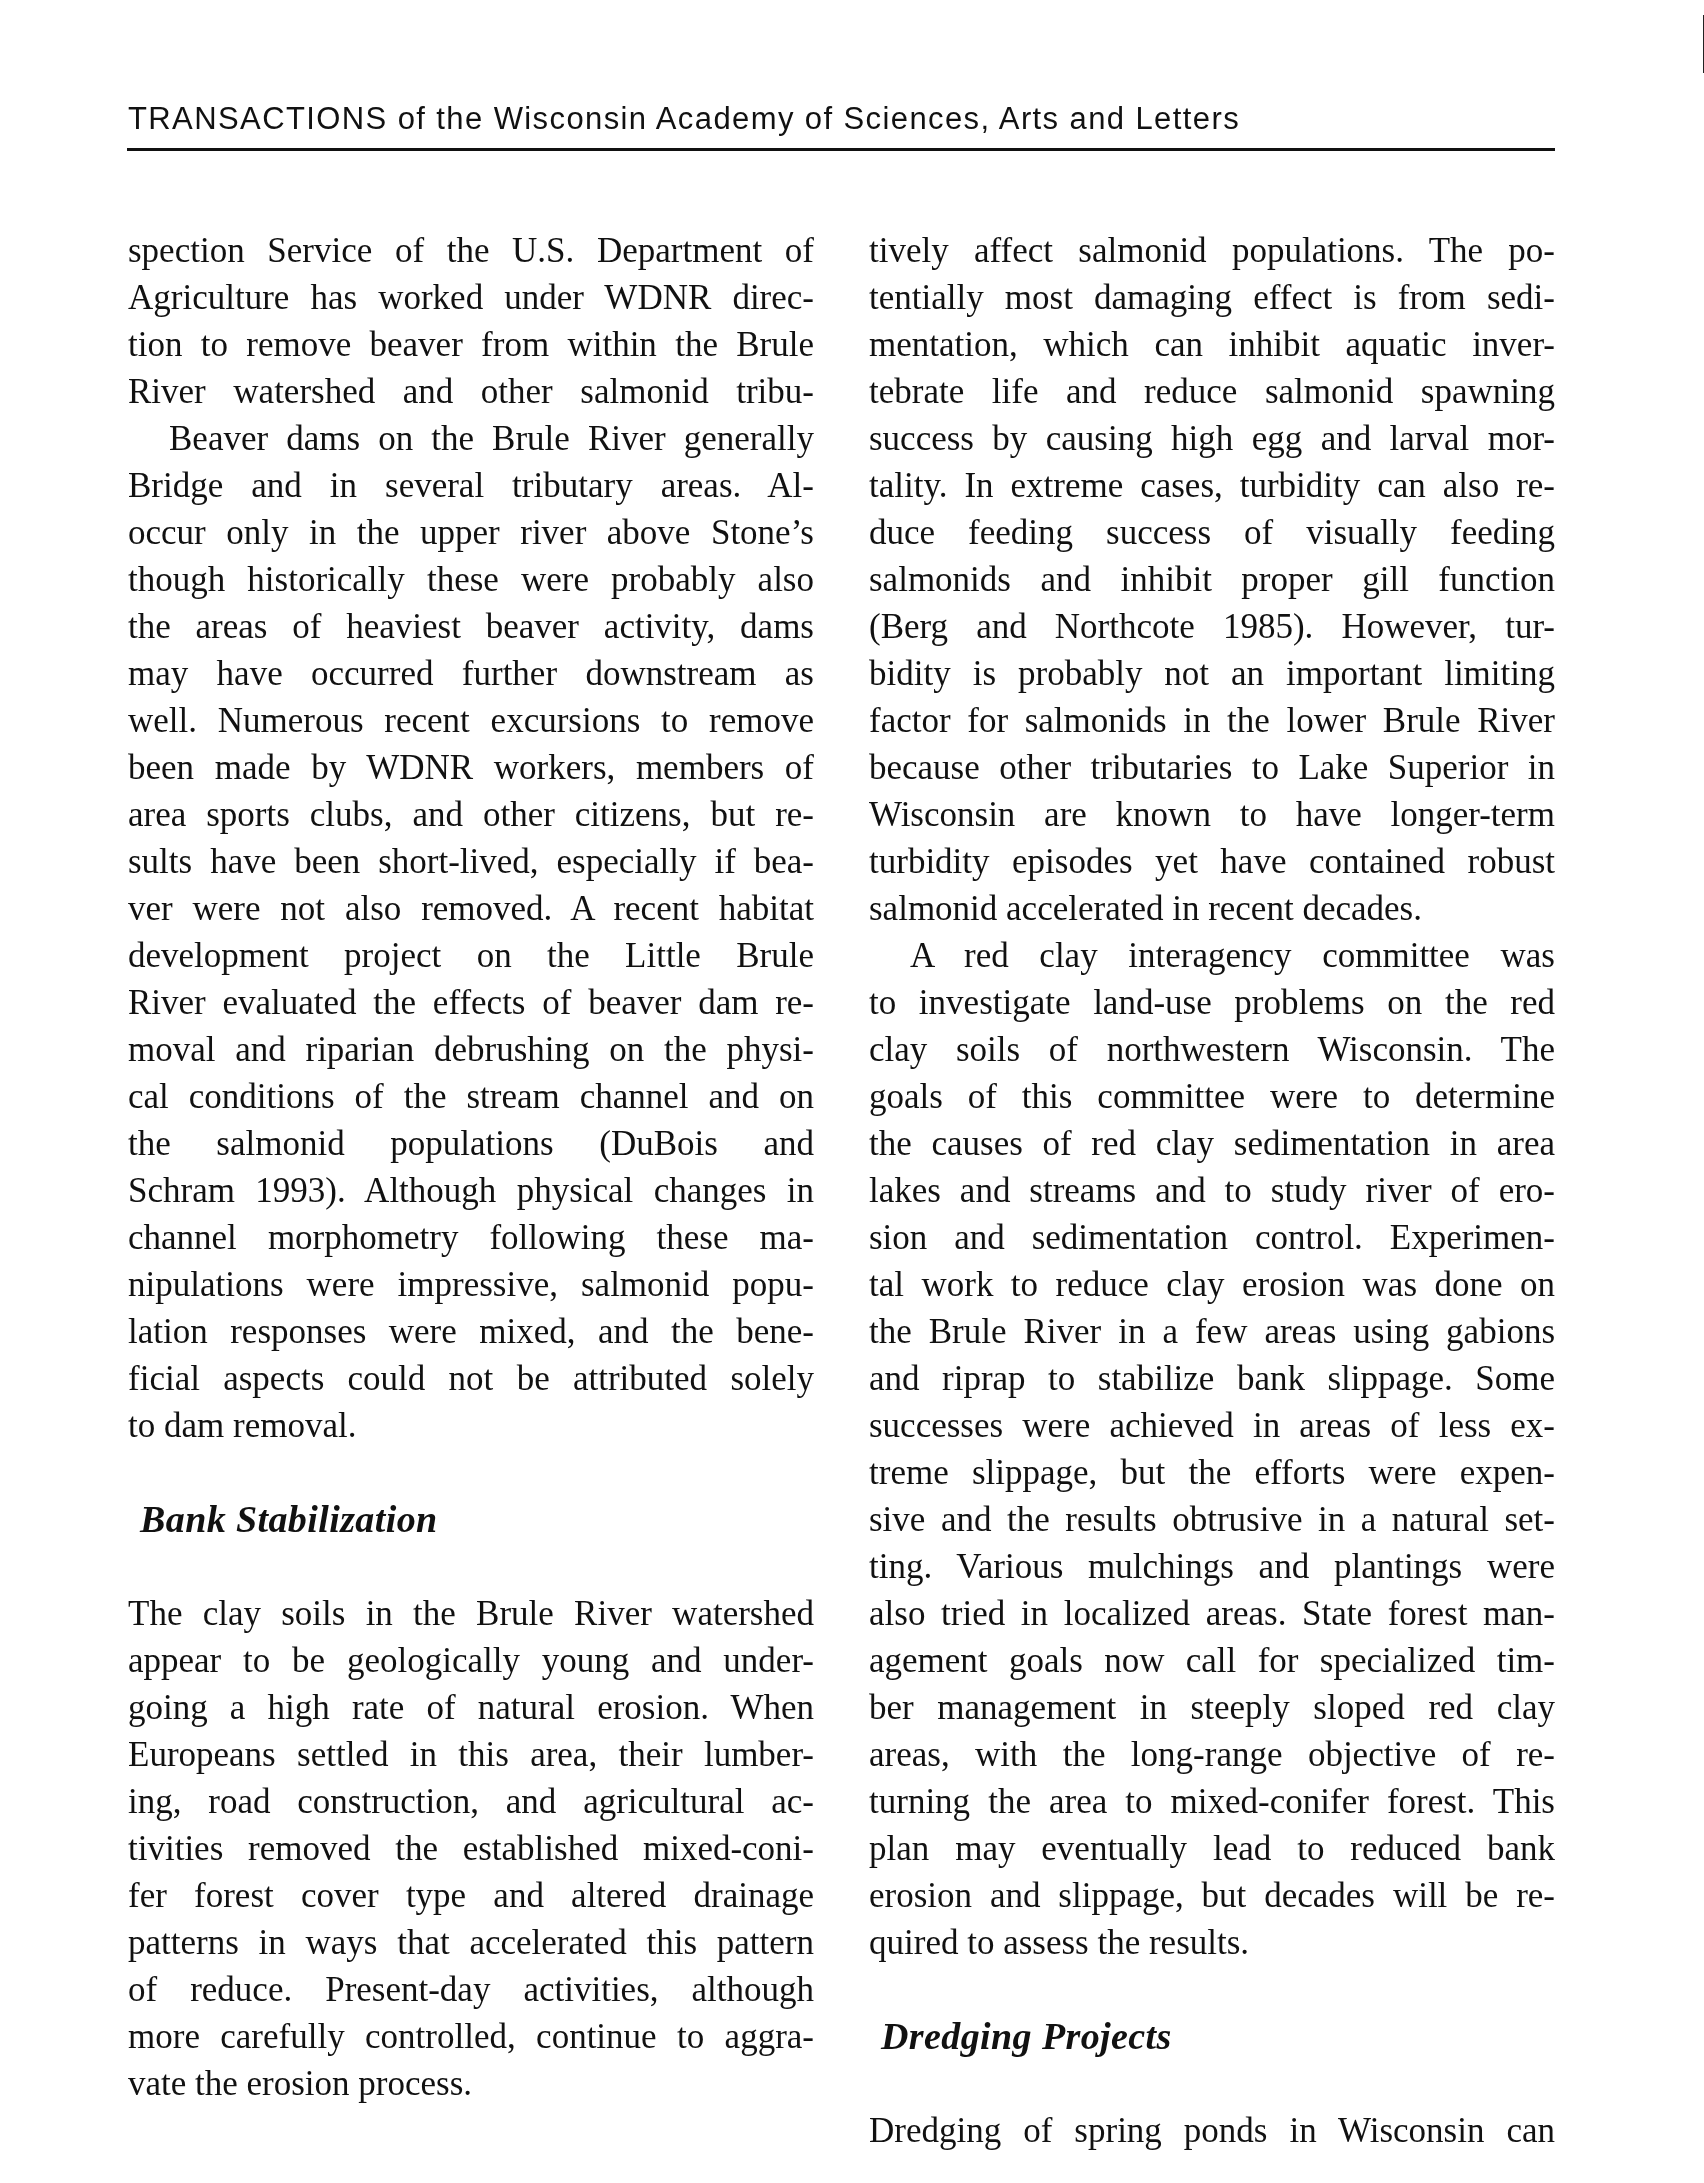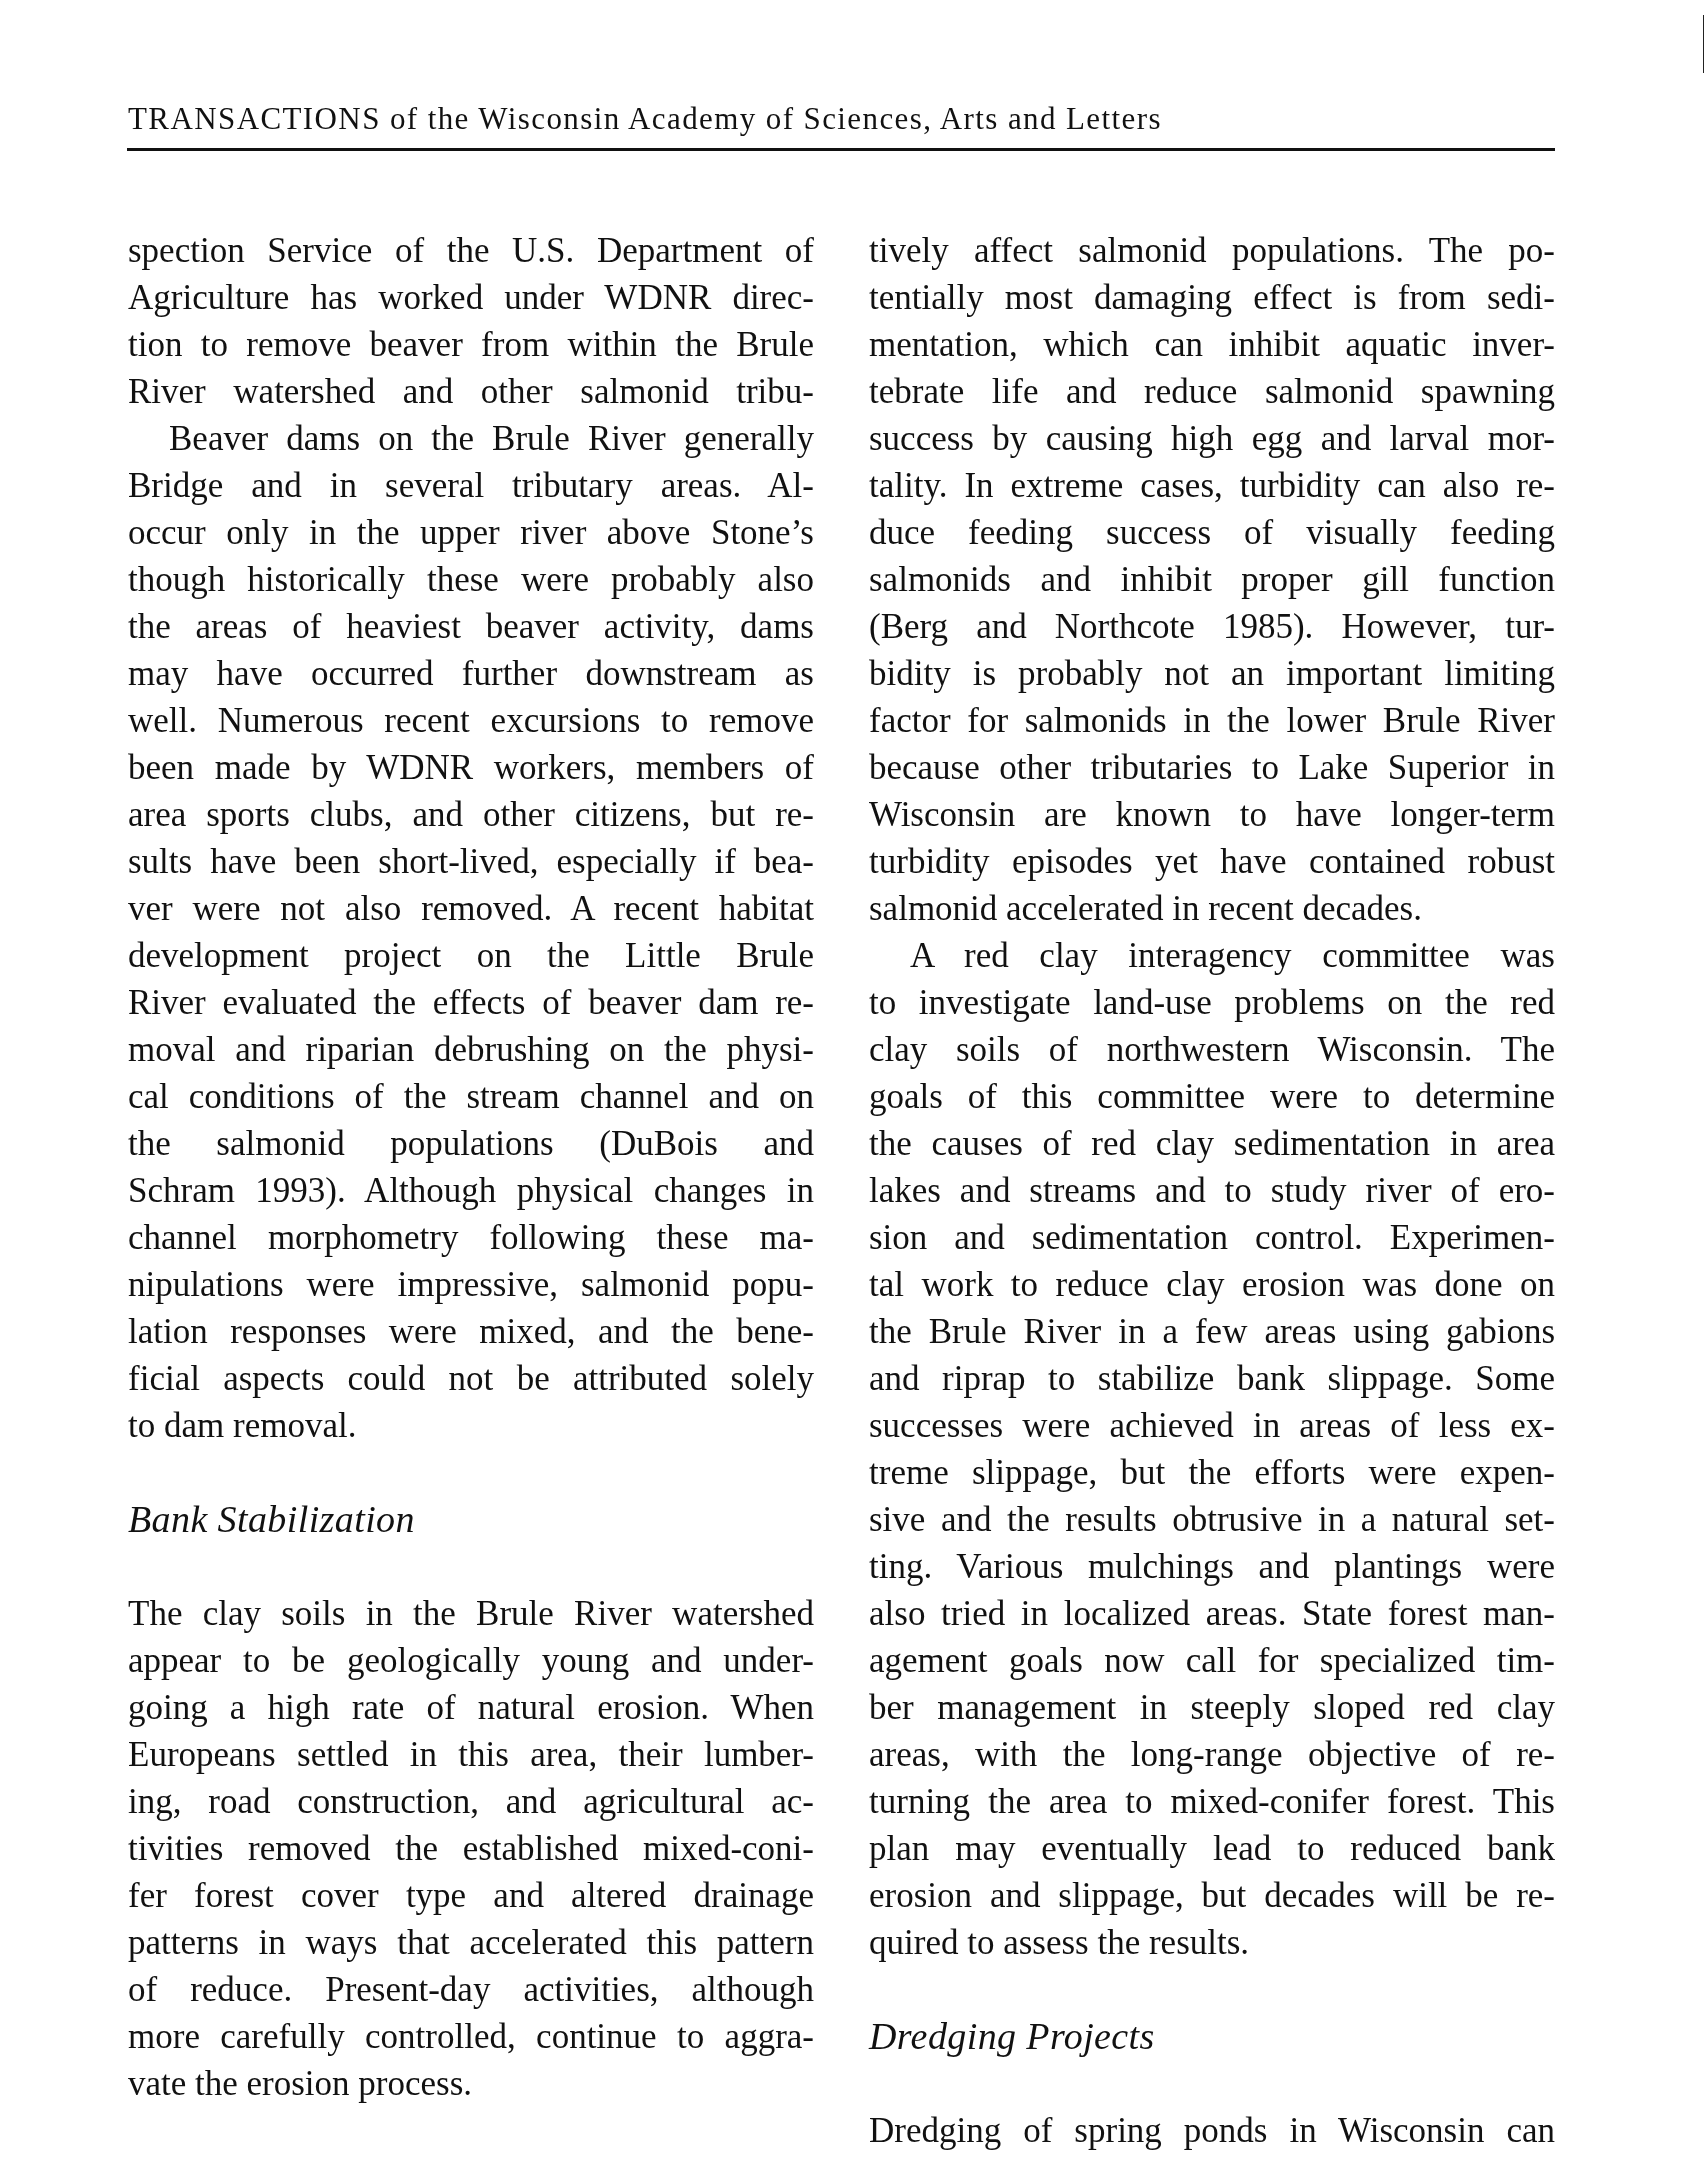--- a/index.html
+++ b/index.html
@@ -1,36 +1,36 @@
 <!DOCTYPE html>
 <html style="font-size:7px"><head>
 <meta charset="utf-8">
 <style>
   html, body { margin: 0; padding: 0; background: #ffffff; }
   body { width: 1705px; height: 2491px; position: relative; overflow: hidden; color: #111; }
   .corner-mark { position: absolute; left: 1703px; top: 15.3px; width: 1.7px; height: 58px; background: #222; }
   .running-head {
     position: absolute; left: 128px; top: 101px; width: 1419px;
-    font-family: Liberation Serif, serif; font-size: 31px; letter-spacing: 1.4px;
+    font-family: Liberation Sans, sans-serif; font-size: 31px; letter-spacing: 1.4px;
     color: #111; white-space: nowrap; transform: scaleX(1.0); transform-origin: left;
   }
   .head-rule { position: absolute; left: 127px; top: 148px; width: 1428px; height: 2.6px; background: #111; }
   .col {
     position: absolute; top: 227px; width: 686px;
     font-family: "Liberation Serif", serif; font-size: 35px; line-height: 47px;
     color: #111;
   }
   .col-left { left: 128px; }
   .col-right { left: 869px; }
   .line { display: block; white-space: nowrap; text-align: justify; text-align-last: justify; height: 47px; overflow: visible; }
   .line.last { text-align-last: left; }
   .line.indent { padding-left: 41px; }
   .heading {
-    display: block; font-family: "Liberation Serif", serif; font-style: italic; font-weight: normal;
-    font-size: 38px; line-height: 47px; height: 47px; letter-spacing: 0.4px;
+    display: block; font-family: "Liberation Serif", serif; font-style: italic; font-weight: bold;
+    font-size: 38px; line-height: 47px; height: 47px; letter-spacing: 0.4px; margin-left: 12px;
   }
   .gap { display: block; }
 </style>
 </head>
 <body>
 
 <div class="corner-mark"></div>
 
 <div class="running-head">TRANSACTIONS of the Wisconsin Academy of Sciences, Arts and Letters</div>
 <div class="head-rule"></div>

